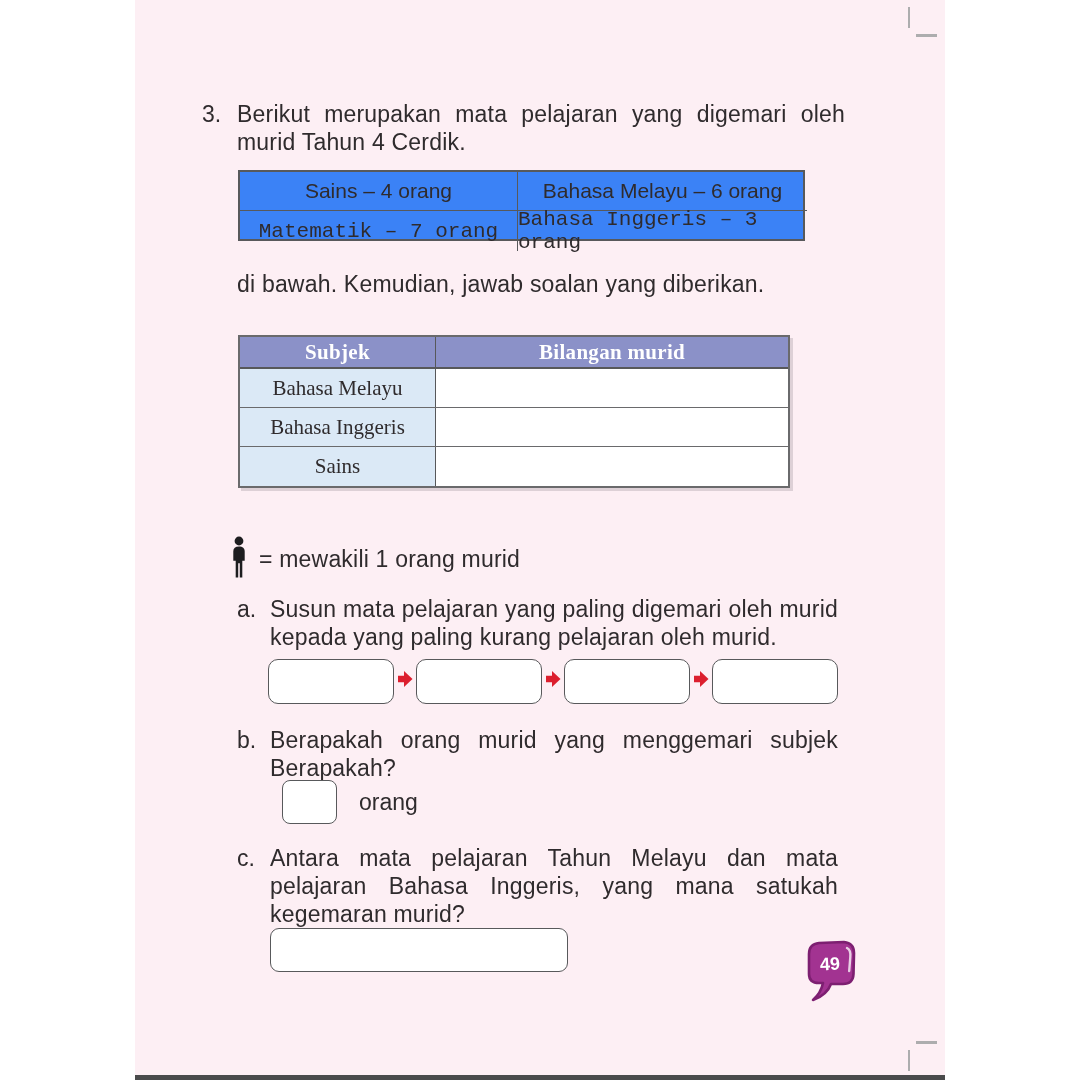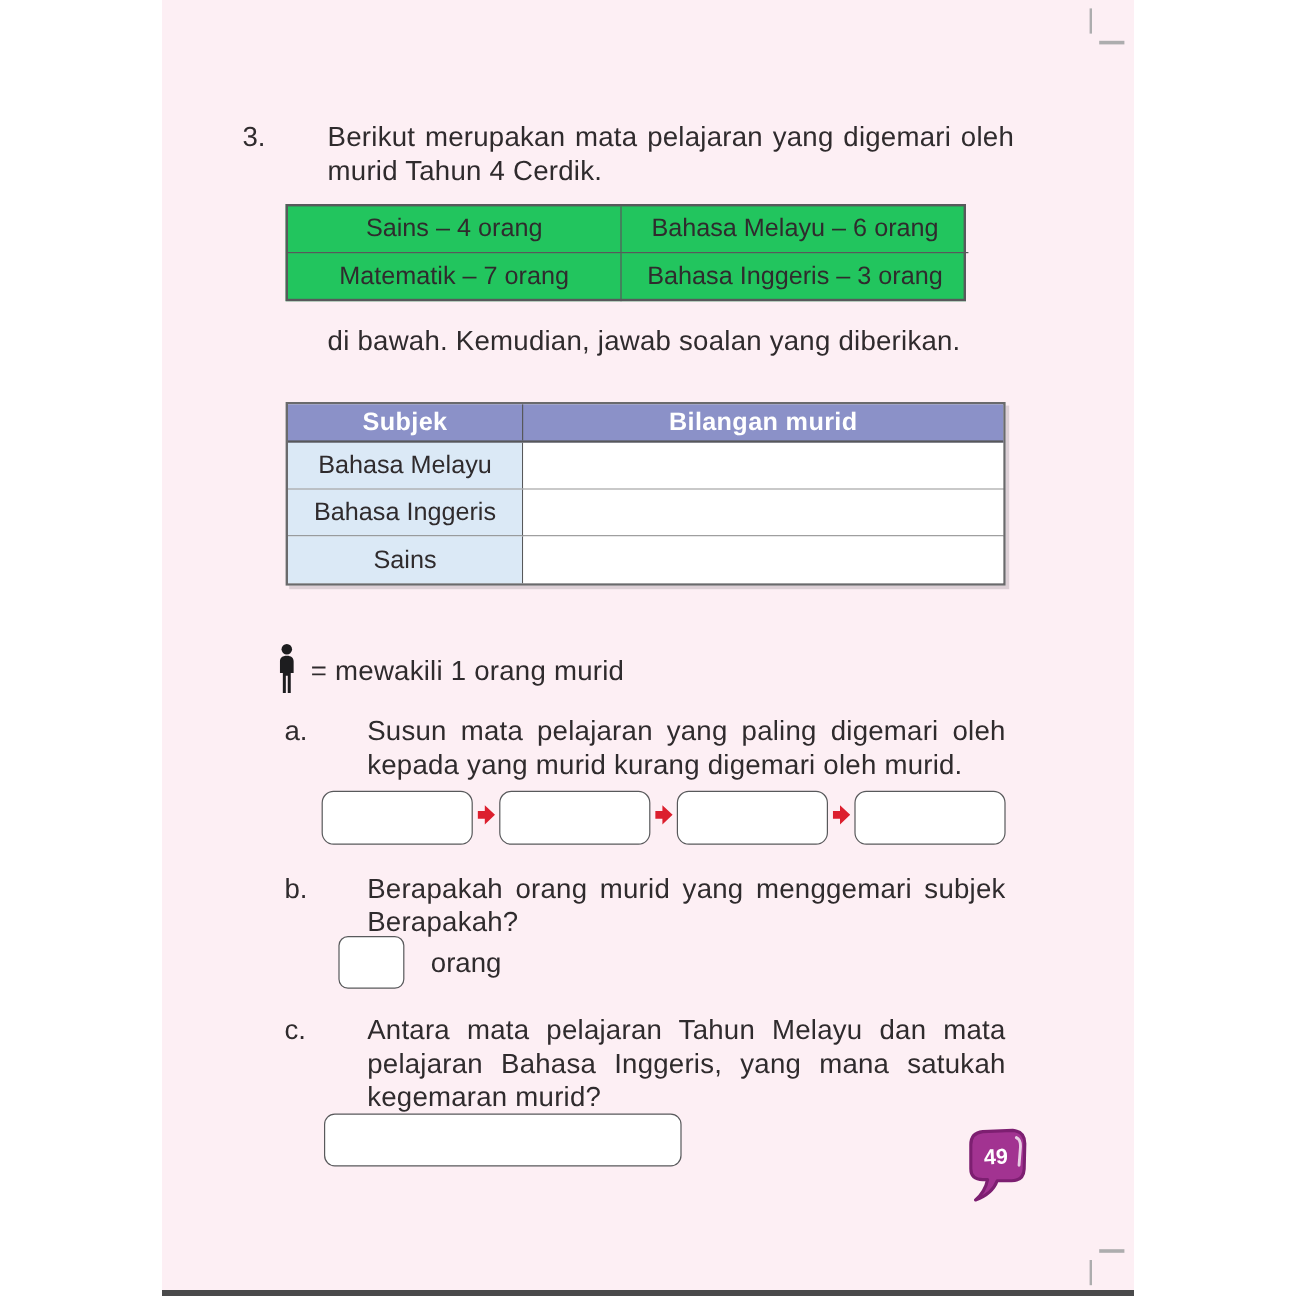--- a/index.html
+++ b/index.html
@@ -12,49 +12,50 @@
   .bottom-strip { position:absolute; left:135px; top:1075px; width:810px; height:5px; background:#4a4a4b; }
 
   
   .crop { position:absolute; background:#adadae; }
   .crop-v-tr { left:908px; top:7px;    width:2px;  height:21px; }
   .crop-h-tr { left:916px; top:34px;   width:21px; height:3px;  }
   .crop-h-br { left:916px; top:1041px; width:21px; height:3px;  }
   .crop-v-br { left:908px; top:1050px; width:2px;  height:21px; }
 
   .abs { position:absolute; }
-  .tline { height:28px; overflow:hidden; font-size:23px; line-height:28px; letter-spacing:0.2px;margin-left:36px; }
+  .tline { height:28px; overflow:hidden; font-size:23px; line-height:28px; letter-spacing:0.2px; }
   .just { text-align:justify; }
   .just::after { content:""; display:inline-block; width:100%; height:0; }
 
   
   .q3-row { left:202px; top:100px; display:flex; }
   .q3-num { width:35px; font-size:23px; line-height:28px; }
   .q3-text { width:608px; }
 
   
   .data-table {
-    left:238px; top:170px; width:567px; height:81px;
+    left:238px; top:170px; width:567px; height:71px;
     display:grid; grid-template-columns:278px 289px; grid-template-rows:39px 40px;
-    border:2px solid #58595b; background:#22c55e;
+    border:2px solid #58595b; background:#3b82f6;
   }
   .data-cell {
     display:flex; align-items:center; justify-content:center;
     font-size:21px; border-right:1.5px solid #58595b; border-bottom:1.5px solid #58595b;
   }
   .data-cell:nth-child(2n) { border-right:none; }
-  .data-cell:nth-child(n+3) { border-bottom:none; }
+  .data-cell:nth-child(n+3) { border-bottom:none;font-family:Liberation Mono, monospace; }
 
   .instruction { left:237px; top:270px; width:601px; }
 
   
   .ptable {
-    left:238px; top:335px; width:600px;
+    left:238px; top:335px; width:552px;
     border:2px solid #6a6a6c; background:#fff;
     box-shadow:3px 3px 0 #ddd0d6;
+    font-family:Liberation Serif, serif;
   }
   .ptable-header { display:grid; grid-template-columns:196px 1fr; height:32px; background:#8b91c8; border-bottom:2px solid #57585a; }
   .ptable-header .hcell {
     display:flex; align-items:center; justify-content:center;
     color:#ffffff; font-weight:bold; font-size:21px; letter-spacing:0.3px;
   }
   .ptable-header .hcell:first-child { border-right:1.5px solid #57585a; }
   .prow { display:grid; grid-template-columns:196px 1fr; height:39px; border-bottom:1.5px solid #6a6a6c; }
   .prow:last-child { border-bottom:none; }
   .prow .subj {
@@ -153,21 +154,21 @@
         <path fill="#1d1d1f" d="M11 10.4 c-3.7 0 -5.7 1.7 -5.7 4.9 v9.5 h2.4 v16.6 h2.5 v-14.2 h1.6 v14.2 h2.5 V24.8 h2.4 v-9.5 c0 -3.2 -2 -4.9 -5.7 -4.9 z"></path>
       </svg>
     </span>
     <span class="legend-text">= mewakili 1 orang murid</span>
   </div>
 
   <div class="abs part-a part-row">
     <div class="part-label">a.</div>
     <div class="part-a-text">
       <div class="tline just">Susun mata pelajaran yang paling digemari oleh murid</div>
-      <div class="tline">kepada yang murid kurang digemari oleh murid.</div>
+      <div class="tline">kepada yang paling kurang pelajaran oleh murid.</div>
     </div>
   </div>
 
   <div class="abs seq-row">
     <div class="seq-box"></div>
     <span>
       <svg width="15" height="20" viewBox="0 0 15 20">
           <polygon points="0,6.8 6,6.8 6,2 14.5,10 6,18 6,13.2 0,13.2" fill="#dc1f2e"></polygon>
         </svg>
     </span>

